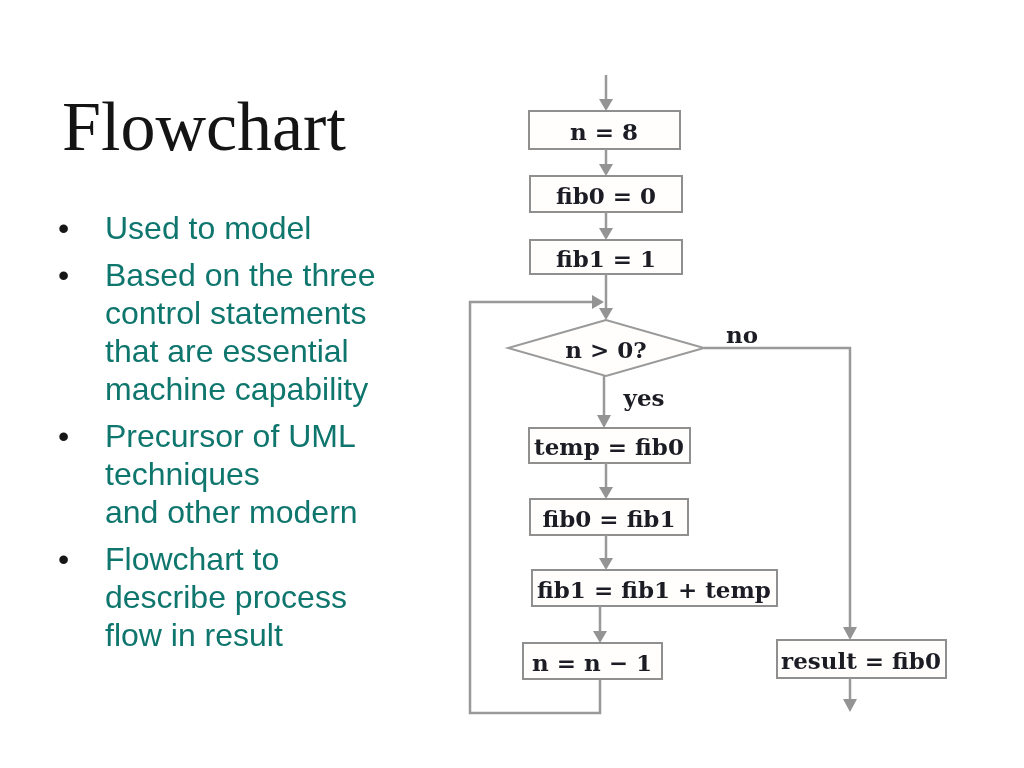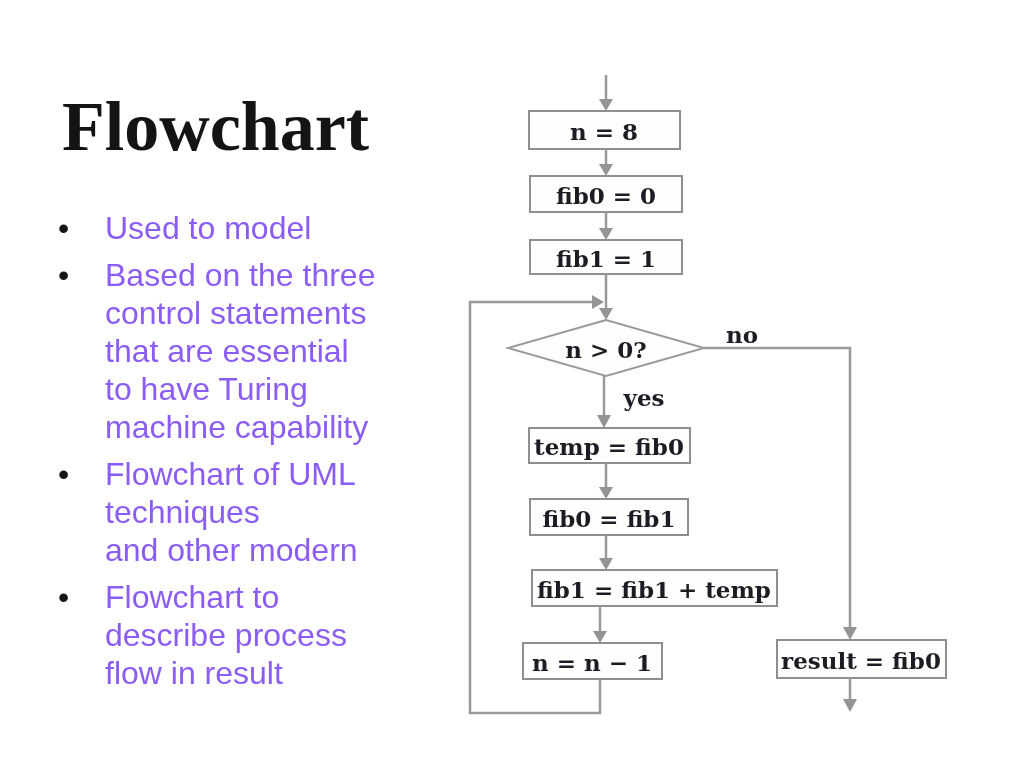--- a/index.html
+++ b/index.html
@@ -10,21 +10,21 @@
     background: #ffffff;
     overflow: hidden;
     font-family: "Liberation Sans", sans-serif;
   }
   .title {
     position: absolute;
     left: 62px;
     top: 90px;
     margin: 0;
     font-family: "Liberation Serif", serif;
-    font-weight: bold;
+    font-weight: normal;
     font-size: 70px;
     line-height: 1.05;
     color: #141414;
     letter-spacing: 0px;
     text-align: right;
   }
   .bullets {
     position: absolute;
     left: 58px;
     top: 209px;
@@ -39,21 +39,21 @@
   .bullet .dot {
     flex: 0 0 47px;
     font-size: 32px;
     line-height: 38px;
     color: #161616;
   }
   .bullet .lines {
     flex: 1;
     font-size: 32px;
     line-height: 38px;
-    color: #8b5cf6;
+    color: #0f766e;
   }
   .fc-svg { position: absolute; left: 0; top: 0; }
   .fc-line { stroke: #999999; stroke-width: 2.5; fill: none; stroke-linejoin: miter; }
   .fc-head { fill: #949494; stroke: none; }
   .fc-box  { fill: #fffefd; stroke: #8f8f8f; stroke-width: 2; }
   .fc-diamond { fill: #fffefd; stroke: #9a9a9a; stroke-width: 2; }
   .fc-text {
     font-family: "DejaVu Serif", serif;
     font-weight: bold;
     font-size: 23px;
@@ -81,28 +81,27 @@
       <span class="lines">
         <div>Used to model</div>
       </span>
     </div>
     <div class="bullet">
       <span class="dot">•</span>
       <span class="lines">
         <div>Based on the three</div>
         <div>control statements</div>
         <div>that are essential</div>
-        <div>to have Turing</div>
         <div>machine capability</div>
       </span>
     </div>
     <div class="bullet">
       <span class="dot">•</span>
       <span class="lines">
-        <div>Flowchart of UML</div>
+        <div>Precursor of UML</div>
         <div>techniques</div>
         <div>and other modern</div>
       </span>
     </div>
     <div class="bullet">
       <span class="dot">•</span>
       <span class="lines">
         <div>Flowchart to</div>
         <div>describe process</div>
         <div>flow in result</div>

